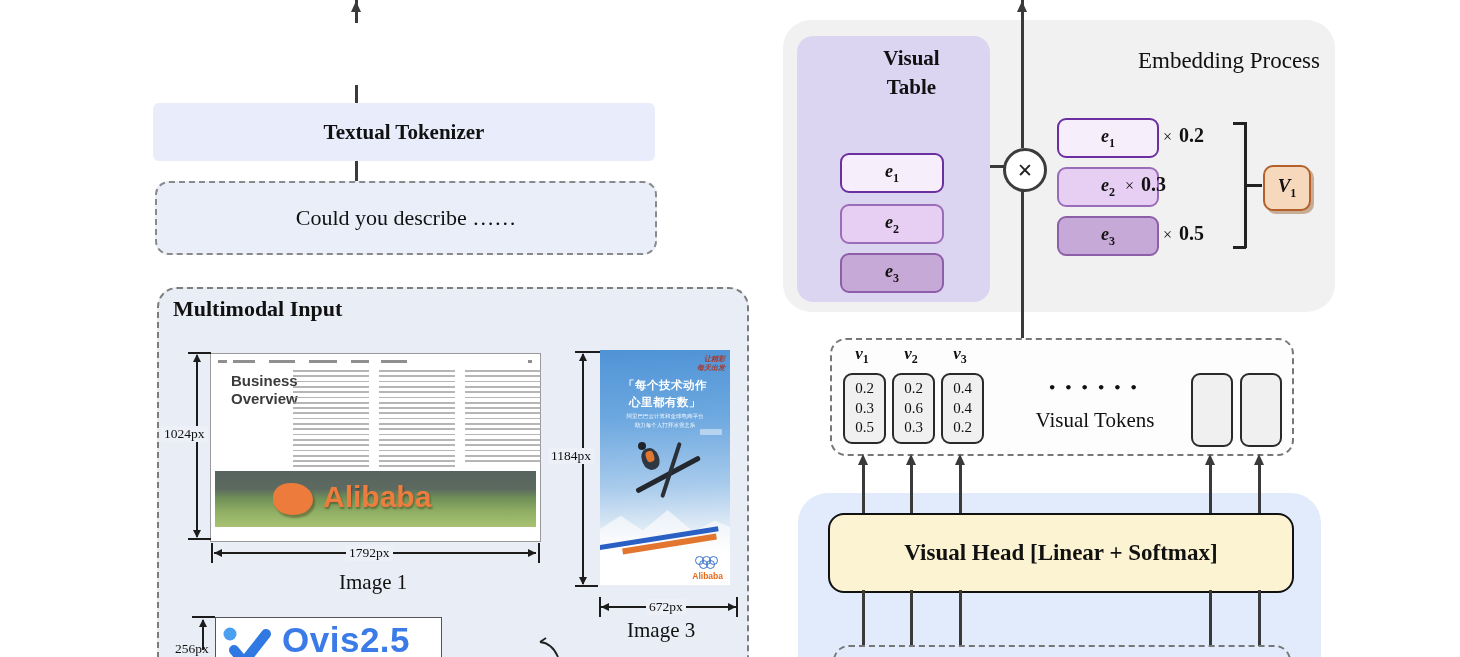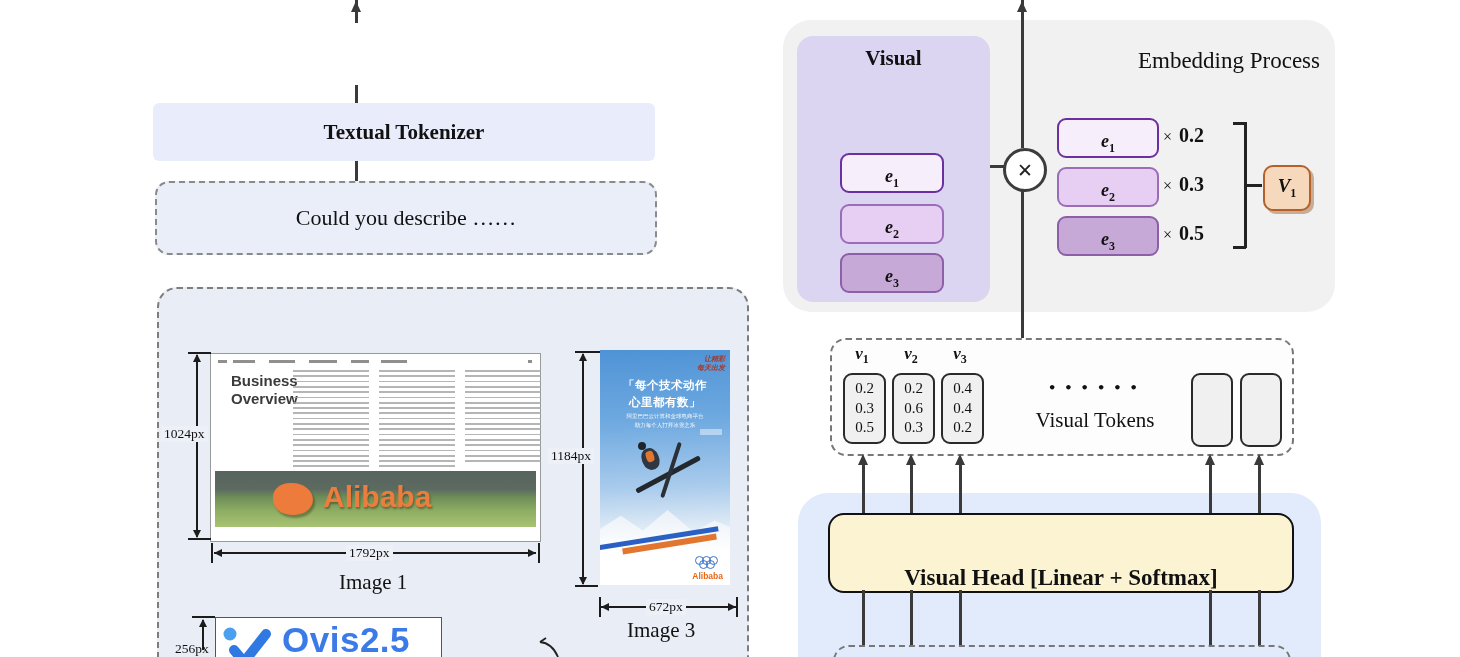--- a/index.html
+++ b/index.html
@@ -63,22 +63,22 @@
   .ring{position:absolute;width:7px;height:7px;border:1.3px solid #3a74c9;border-radius:50%;background:transparent;}
   .poster-brand{position:absolute;right:7px;bottom:4px;font-family:"Liberation Sans",sans-serif;
                 font-weight:800;font-size:8.5px;color:#e8681a;}
   
   .ovis-box{left:215px;top:617px;width:225px;height:66px;background:#fff;border:1.5px solid #555;}
   .ovis-text{position:absolute;left:66px;top:2px;font-family:"Liberation Sans",sans-serif;font-weight:bold;
              font-size:35px;color:#3b7be8;letter-spacing:.5px;}
   
   .gray-panel{left:783px;top:20px;width:552px;height:292px;background:#f1f1f1;border-radius:28px;}
   .purple-panel{left:797px;top:36px;width:193px;height:266px;background:#dcd5f2;border-radius:16px;}
-  .vet-title{position:absolute;left:0;top:8px;width:100%;text-align:center;font-weight:bold;font-size:21px;line-height:1.38;}
-  .ebox{position:absolute;width:100px;height:36px;border-radius:9px;display:flex;align-items:flex-end;justify-content:center;}
+  .vet-title{position:absolute;left:0;top:8px;width:100%;text-align:center;font-weight:bold;font-size:21px;line-height:1.38;padding-left:18px;}
+  .ebox{position:absolute;width:100px;height:36px;border-radius:9px;display:flex;align-items:center;justify-content:center;}
   .e1{background:#f7eefc;border:2.5px solid #6b2fa0;}
   .e2{background:#e7cff3;border:2px solid #9b6cb8;}
   .e3{background:#c6a9d6;border:2px solid #8d5fa8;}
   .math{font-style:italic;font-weight:bold;font-size:18px;}
   .math sub{font-size:12px;font-style:normal;font-weight:bold;}
   .ep-title{left:1040px;top:48px;width:280px;text-align:right;font-size:23px;}
   .otimes{left:1003px;top:148px;width:38px;height:38px;background:#fff;border:3px solid #3c3c3c;border-radius:50%;
           display:flex;align-items:center;justify-content:center;font-size:19px;font-weight:bold;color:#222;
           font-family:"DejaVu Sans",sans-serif;}
   .mult{position:absolute;font-size:20px;font-weight:600;white-space:nowrap;}
@@ -90,21 +90,21 @@
   
   .tokens-box{left:830px;top:338px;width:460px;height:114px;background:#fdfdfd;border:2px dashed #777;border-radius:16px;}
   .vlabel{position:absolute;top:344px;width:40px;text-align:center;font-size:17px;}
   .vcol{position:absolute;top:373px;width:39px;height:67px;background:#f0f0f0;border:2px solid #2a2a2a;border-radius:9px;
         display:flex;flex-direction:column;align-items:center;justify-content:center;font-size:15px;line-height:1.3;}
   .empty-tok{position:absolute;top:373px;width:38px;height:70px;background:#f0f0f0;border:2px solid #2a2a2a;border-radius:9px;}
   .ellipsis{left:1048px;top:380px;font-size:13px;letter-spacing:8px;font-weight:bold;color:#111;font-family:"DejaVu Sans",sans-serif;}
   .vt-label{left:1020px;top:408px;width:150px;text-align:center;font-size:21px;}
   
   .blue-panel{left:798px;top:493px;width:523px;height:200px;background:#e2ebfc;border-radius:30px;}
-  .yellow-box{left:828px;top:513px;width:462px;height:76px;background:#fcf3d3;border:2.5px solid #111;border-radius:16px;align-items:flex-end;}
+  .yellow-box{left:828px;top:513px;width:462px;height:76px;background:#fcf3d3;border:2.5px solid #111;border-radius:16px;}
   .vh-label{font-weight:bold;font-size:23px;}
   .bottom-dashed{left:833px;top:645px;width:454px;height:40px;border:2px dashed #777;border-radius:16px;background:transparent;}
 </style>
 </head>
 <body>
 
 <div id="canvas">
 
   <div class="vline" style="left:355px;top:0;height:23px;"></div>
   <div class="arr-up" style="left:350.5px;top:1px;"></div>
@@ -112,20 +112,21 @@
   <div class="vline" style="left:355px;top:161px;height:20px;"></div>
 
   <div class="abs box-prompt cbox">
     <span class="t-reg22">Could you describe ……</span>
   </div>
   <div class="abs box-token cbox">
     <span class="t-bold21">Textual Tokenizer</span>
   </div>
 
   <div class="abs mm-box"></div>
+  <div class="abs mm-title">Multimodal Input</div>
 
   <div class="abs doc">
     <div class="navbar-item" style="left:7px;top:6px;width:9px;"></div>
     <div class="navbar-item" style="left:22px;top:6px;width:22px;"></div>
     <div class="navbar-item" style="left:58px;top:6px;width:26px;"></div>
     <div class="navbar-item" style="left:98px;top:6px;width:28px;"></div>
     <div class="navbar-item" style="left:140px;top:6px;width:18px;"></div>
     <div class="navbar-item" style="left:170px;top:6px;width:26px;"></div>
     <div class="navbar-item" style="right:8px;top:6px;width:4px;"></div>
     <div class="doc-head">
@@ -216,20 +217,21 @@
 
   <svg class="abs" style="left:530px;top:635px;" width="36" height="22">
     <path d="M 10 7 Q 22 8 28 22" fill="none" stroke="#222" stroke-width="1.8"></path>
     <path d="M 10 7 L 16 3" fill="none" stroke="#222" stroke-width="1.8"></path>
   </svg>
 
   <div class="abs gray-panel"></div>
   <div class="abs purple-panel">
     <div class="vet-title">
       <div>Visual</div>
+      <div>Table</div>
     </div>
   </div>
   <div class="abs ebox e1" style="left:840px;top:153px;">
     <span class="math"><span>e</span><sub>1</sub></span>
   </div>
   <div class="abs ebox e2" style="left:840px;top:204px;">
     <span class="math"><span>e</span><sub>2</sub></span>
   </div>
   <div class="abs ebox e3" style="left:840px;top:253px;">
     <span class="math"><span>e</span><sub>3</sub></span>
@@ -247,21 +249,21 @@
 
   <div class="abs ebox e1" style="left:1057px;top:118px;width:98px;">
     <span class="math"><span>e</span><sub>1</sub></span>
   </div>
   <div class="mult" style="left:1163px;top:124px;">
     <span class="op">×</span><span>0.2</span>
   </div>
   <div class="abs ebox e2" style="left:1057px;top:167px;width:98px;">
     <span class="math"><span>e</span><sub>2</sub></span>
   </div>
-  <div class="mult" style="left:1163px;top:173px;">
+  <div class="mult" style="left:1125px;top:173px;">
     <span class="op">×</span><span>0.3</span>
   </div>
   <div class="abs ebox e3" style="left:1057px;top:216px;width:98px;">
     <span class="math"><span>e</span><sub>3</sub></span>
   </div>
   <div class="mult" style="left:1163px;top:222px;">
     <span class="op">×</span><span>0.5</span>
   </div>
 
   <div class="abs bracket-v"></div>

